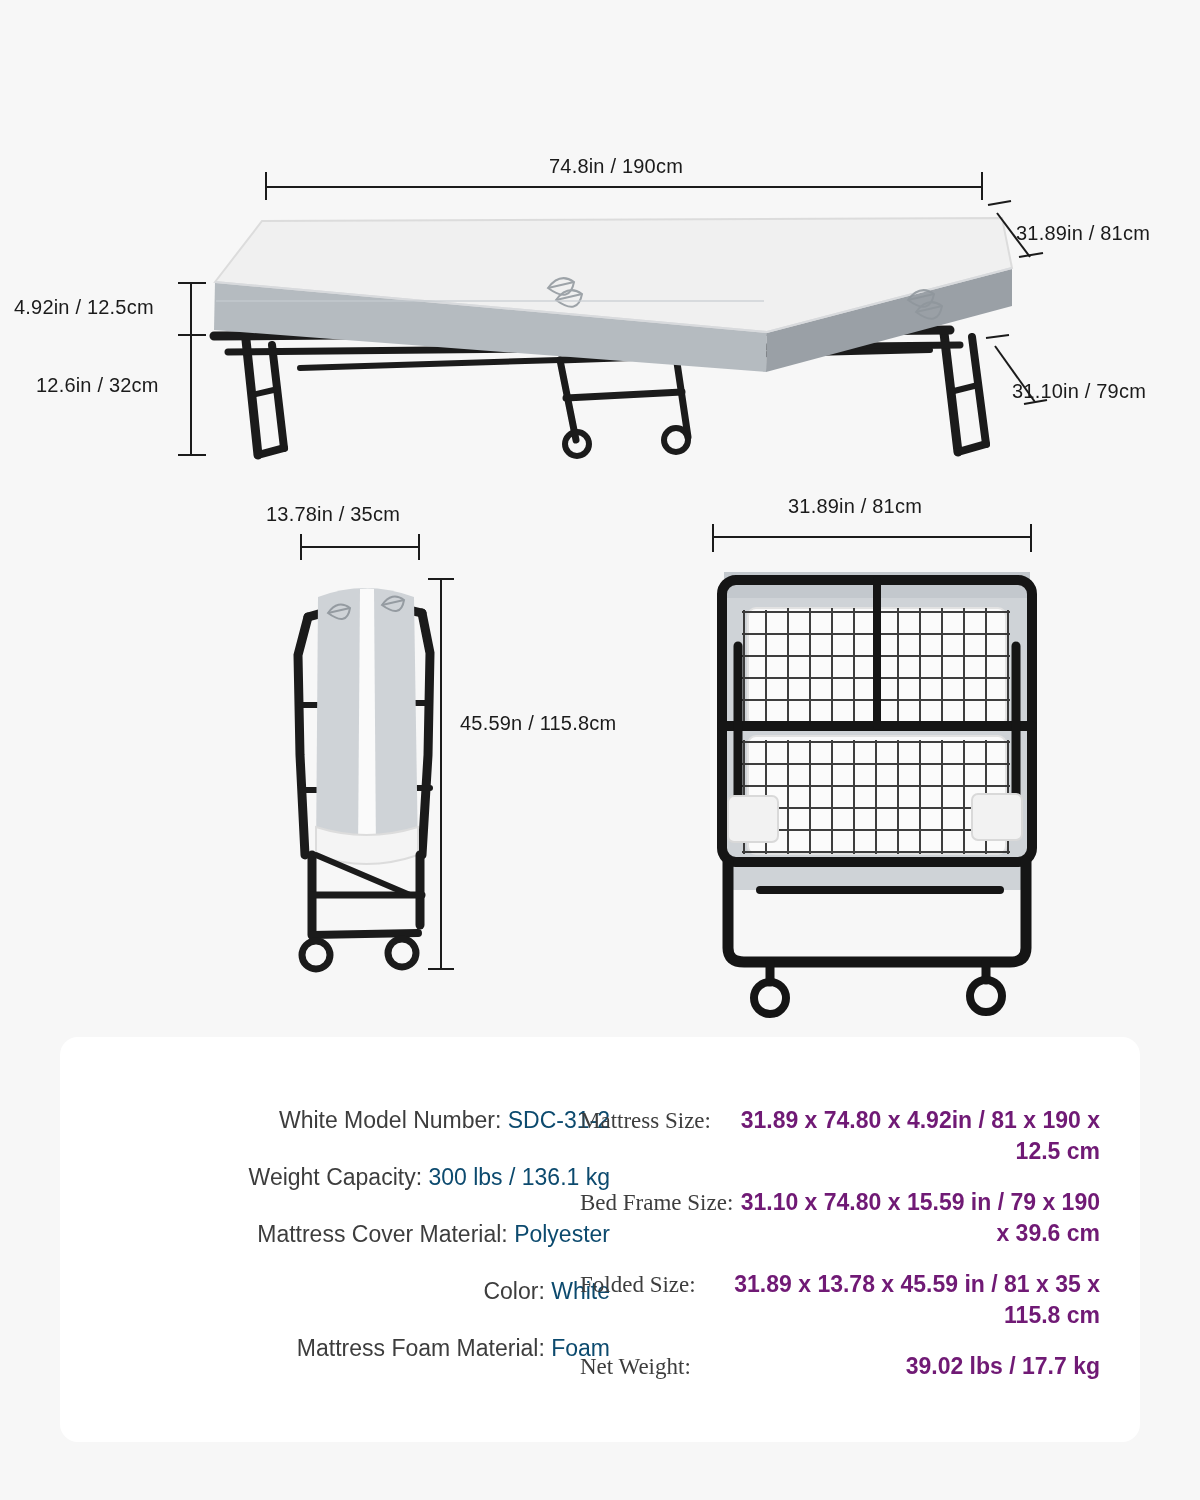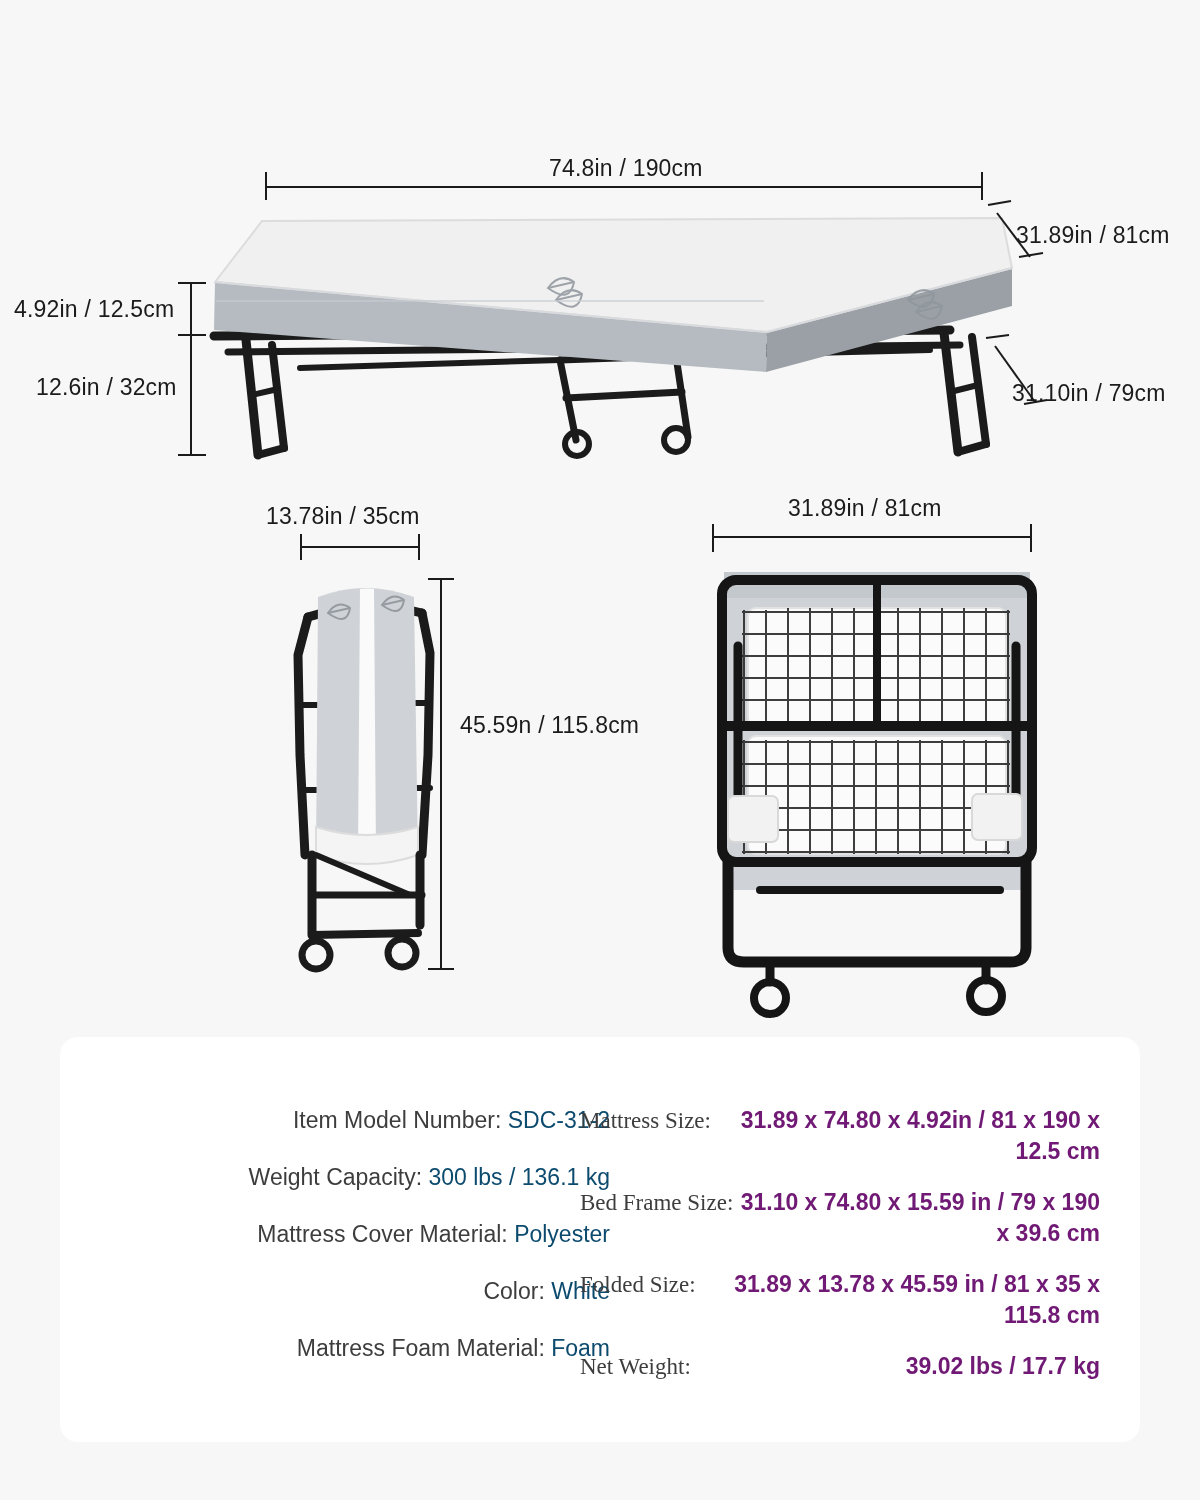--- a/index.html
+++ b/index.html
@@ -16,21 +16,21 @@
     overflow: hidden;
   }
   .stage {
     position: absolute;
     left: 0; top: 0;
     width: 1200px;
     height: 1500px;
   }
   .dim-label {
     position: absolute;
-    font-size: 23px;
+    font-size: 20px;
     color: #1b1b1b;
     white-space: nowrap;
     letter-spacing: 0.2px;
   }
 
   
   .dline {
     position: absolute;
     background: #1b1b1b;
   }
@@ -292,21 +292,21 @@
 
   <div class="dline h-line" style="left:712px; top:536px; width:320px;"></div>
   <div class="tick-v" style="left:712px; top:524px; height:28px;"></div>
   <div class="tick-v" style="left:1030px; top:524px; height:28px;"></div>
   <div class="dim-label" style="left:788px; top:495px;">31.89in / 81cm</div>
 
   <div class="spec-card">
 
     <div class="spec-col spec-left">
       <div class="spec-row">
-        <span>Item Model Number:</span>
+        <span>White Model Number:</span>
         <span class="spec-val">SDC-31-2</span>
       </div>
       <div class="spec-row">
         <span>Weight Capacity:</span>
         <span class="spec-val">300 lbs / 136.1 kg</span>
       </div>
       <div class="spec-row">
         <span>Mattress Cover Material:</span>
         <span class="spec-val">Polyester</span>
       </div>

